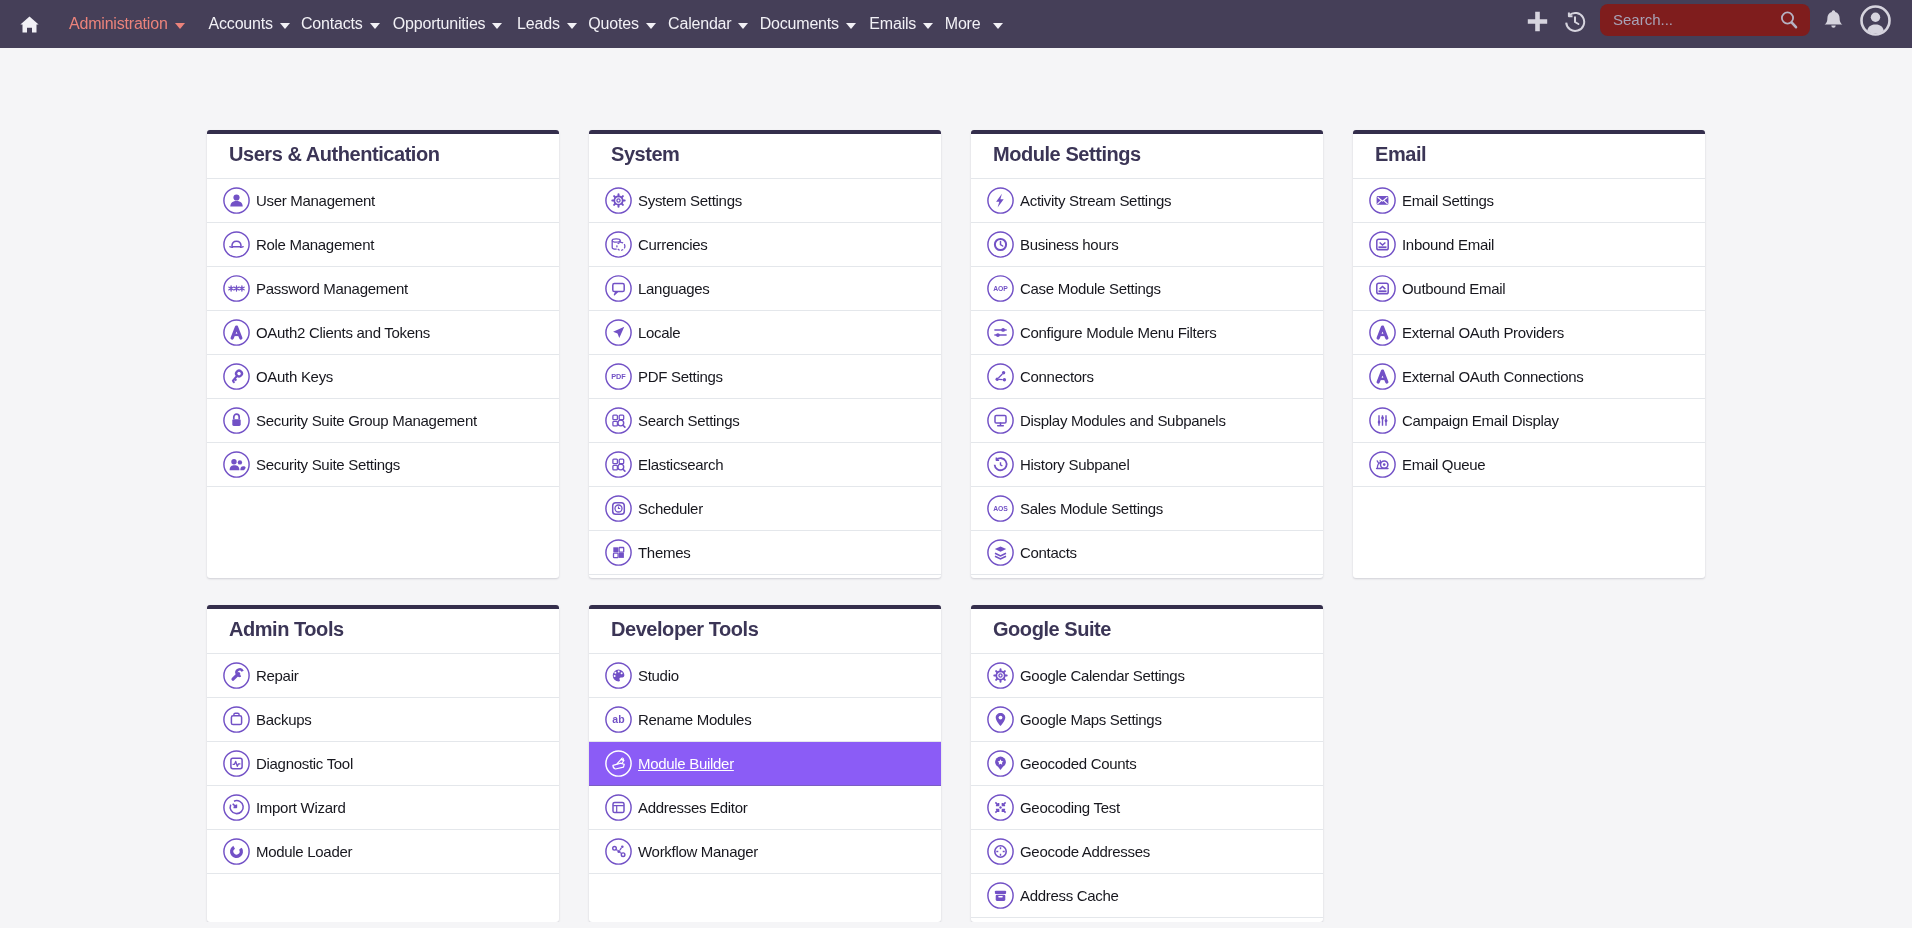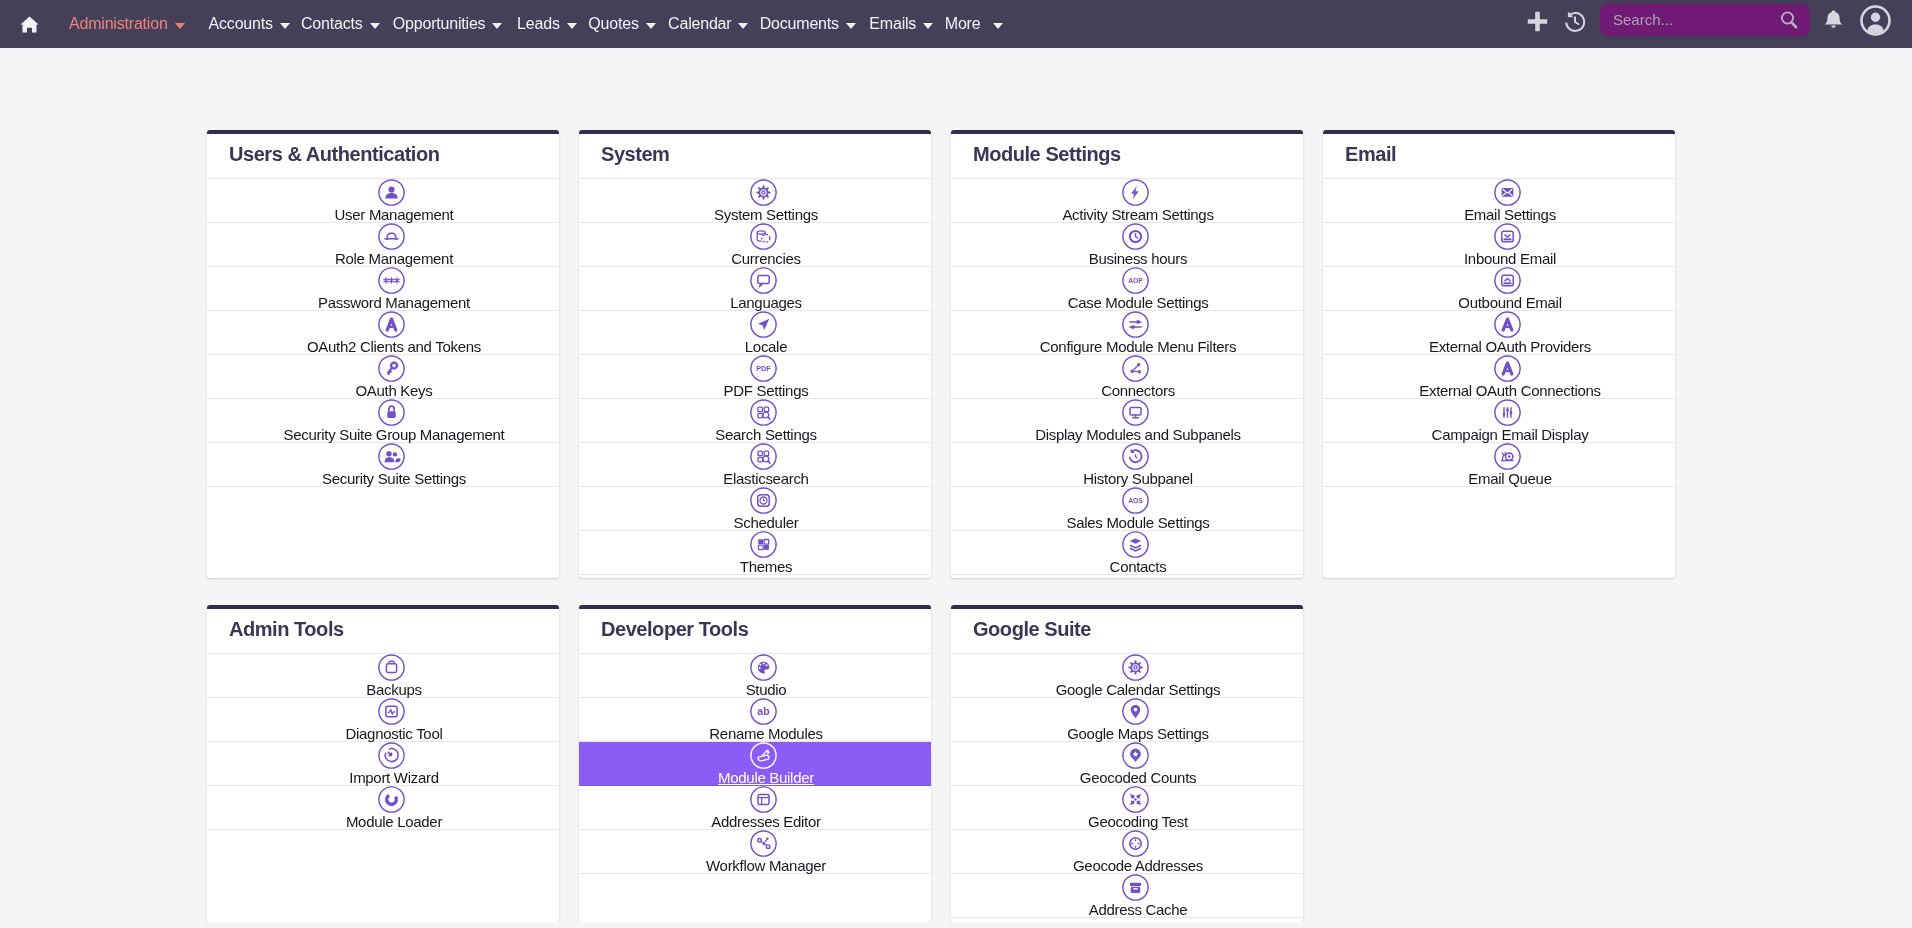--- a/index.html
+++ b/index.html
@@ -1,30 +1,30 @@
 <!DOCTYPE html>
 <html><head><meta charset="utf-8"><title>Administration</title><style>
 * { box-sizing: border-box; }
 html,body { margin:0; padding:0; background:#f5f5f7; font-family:"Liberation Sans",sans-serif; }
 nav { position:relative; height:48px; background:#453f58; display:flex; align-items:center; }
 nav ul { list-style:none; display:flex; margin:0 0 0 30px; padding:0; }
 nav li { display:flex; align-items:center; font-size:16px; letter-spacing:-0.2px; color:#f2f1f6; white-space:nowrap; }
 nav li.act { color:#ec837b; }
 .car { width:0; height:0; border-left:5px solid transparent; border-right:5px solid transparent; border-top:6px solid currentColor; margin-top:3px; }
-.sbox { position:absolute; left:1600px; top:4px; width:210px; height:31.5px; background:#701a75; border-radius:8px; }
+.sbox { position:absolute; left:1600px; top:4px; width:210px; height:31.5px; background:#7f1d1d; border-radius:8px; }
 .sbox span { position:absolute; left:13px; top:7px; font-size:15px; color:#a8a3b7; }
 main { width:1498px; margin:82px 0 0 207px; }
-.row { display:flex; gap:20px; }
+.row { display:flex; gap:30px; }
 .row2 { margin-top:27px; }
 .card { width:352px; background:#fff; border-top:4px solid #342e4c; border-radius:3px;
         box-shadow:0 1px 2px rgba(40,40,60,0.18); }
 .card h2 { margin:0; padding:0 7px 4px 22px; height:45px; display:flex; align-items:center;
         font-size:20px; font-weight:bold; color:#3b3556; border-bottom:1px solid #e4e7eb; letter-spacing:-0.45px; }
 .card ul { list-style:none; margin:0; padding:0; }
-.card li { display:flex; align-items:center; height:44px; padding-left:16px; border-bottom:1px solid #e4e7eb;flex-direction:column; }
+.card li { display:flex; align-items:center; height:44px; padding-left:16px; border-bottom:1px solid #e4e7eb; }
 .card li span { margin-left:6px; font-size:15px; letter-spacing:-0.3px; color:#17171e; }
 .card li.active { background:#8b5cf6; border-bottom-color:#7b5ec2; }
 .card li.active span { color:#fff; text-decoration:underline; }
 .ic { flex:0 0 27px; }
 </style></head>
 <body>
 <nav>
 <svg width="19" height="17" viewBox="0 0 19 17" style="margin-left:20px">
       <path d="M9.5,0.6 L18.6,8.4 h-2.1 V16.4 h-4.5 v-4.7 h-5 v4.7 H2.5 V8.4 H0.4 Z" fill="#f2f1f6"></path>
     </svg>
@@ -371,20 +371,28 @@
         </ul>
       </section>
     </div>
 <div class="row row2">
       <section class="card" style="min-height:317px">
         <h2>Admin Tools</h2>
         <ul>
           <li>
             <svg class="ic" width="27" height="27" viewBox="0 0 27 27">
               <circle cx="13.5" cy="13.5" r="12.6" fill="none" stroke="#7251c6" stroke-width="1.45"></circle>
+              <path d="M15.6,11.6 L10,17.2" stroke="#7251c6" stroke-width="3.2" stroke-linecap="round"></path>
+              <path d="M19.6,9.3 A3.2,3.2 0 1 0 17.7,13.6" fill="none" stroke="#7251c6" stroke-width="2.5"></path>
+            </svg>
+            <span>Repair</span>
+          </li>
+          <li>
+            <svg class="ic" width="27" height="27" viewBox="0 0 27 27">
+              <circle cx="13.5" cy="13.5" r="12.6" fill="none" stroke="#7251c6" stroke-width="1.45"></circle>
               <rect x="8.4" y="9.7" width="10.2" height="8.9" rx="1.7" fill="none" stroke="#7251c6" stroke-width="1.5"></rect>
               <path d="M10.9,9.5 v-0.9 a1.4,1.4 0 0 1 1.4,-1.4 h2.4 a1.4,1.4 0 0 1 1.4,1.4 v0.9" fill="none" stroke="#7251c6" stroke-width="1.4"></path>
             </svg>
             <span>Backups</span>
           </li>
           <li>
             <svg class="ic" width="27" height="27" viewBox="0 0 27 27">
               <circle cx="13.5" cy="13.5" r="12.6" fill="none" stroke="#7251c6" stroke-width="1.45"></circle>
               <rect x="7.9" y="8.3" width="11.2" height="10.4" rx="1.9" fill="none" stroke="#7251c6" stroke-width="1.5"></rect>
               <path d="M9.6,14.3 h1.9 l1.2,-2.9 1.6,4.9 1.2,-2.5 h1.9" fill="none" stroke="#7251c6" stroke-width="1.3" stroke-linejoin="round"></path>

